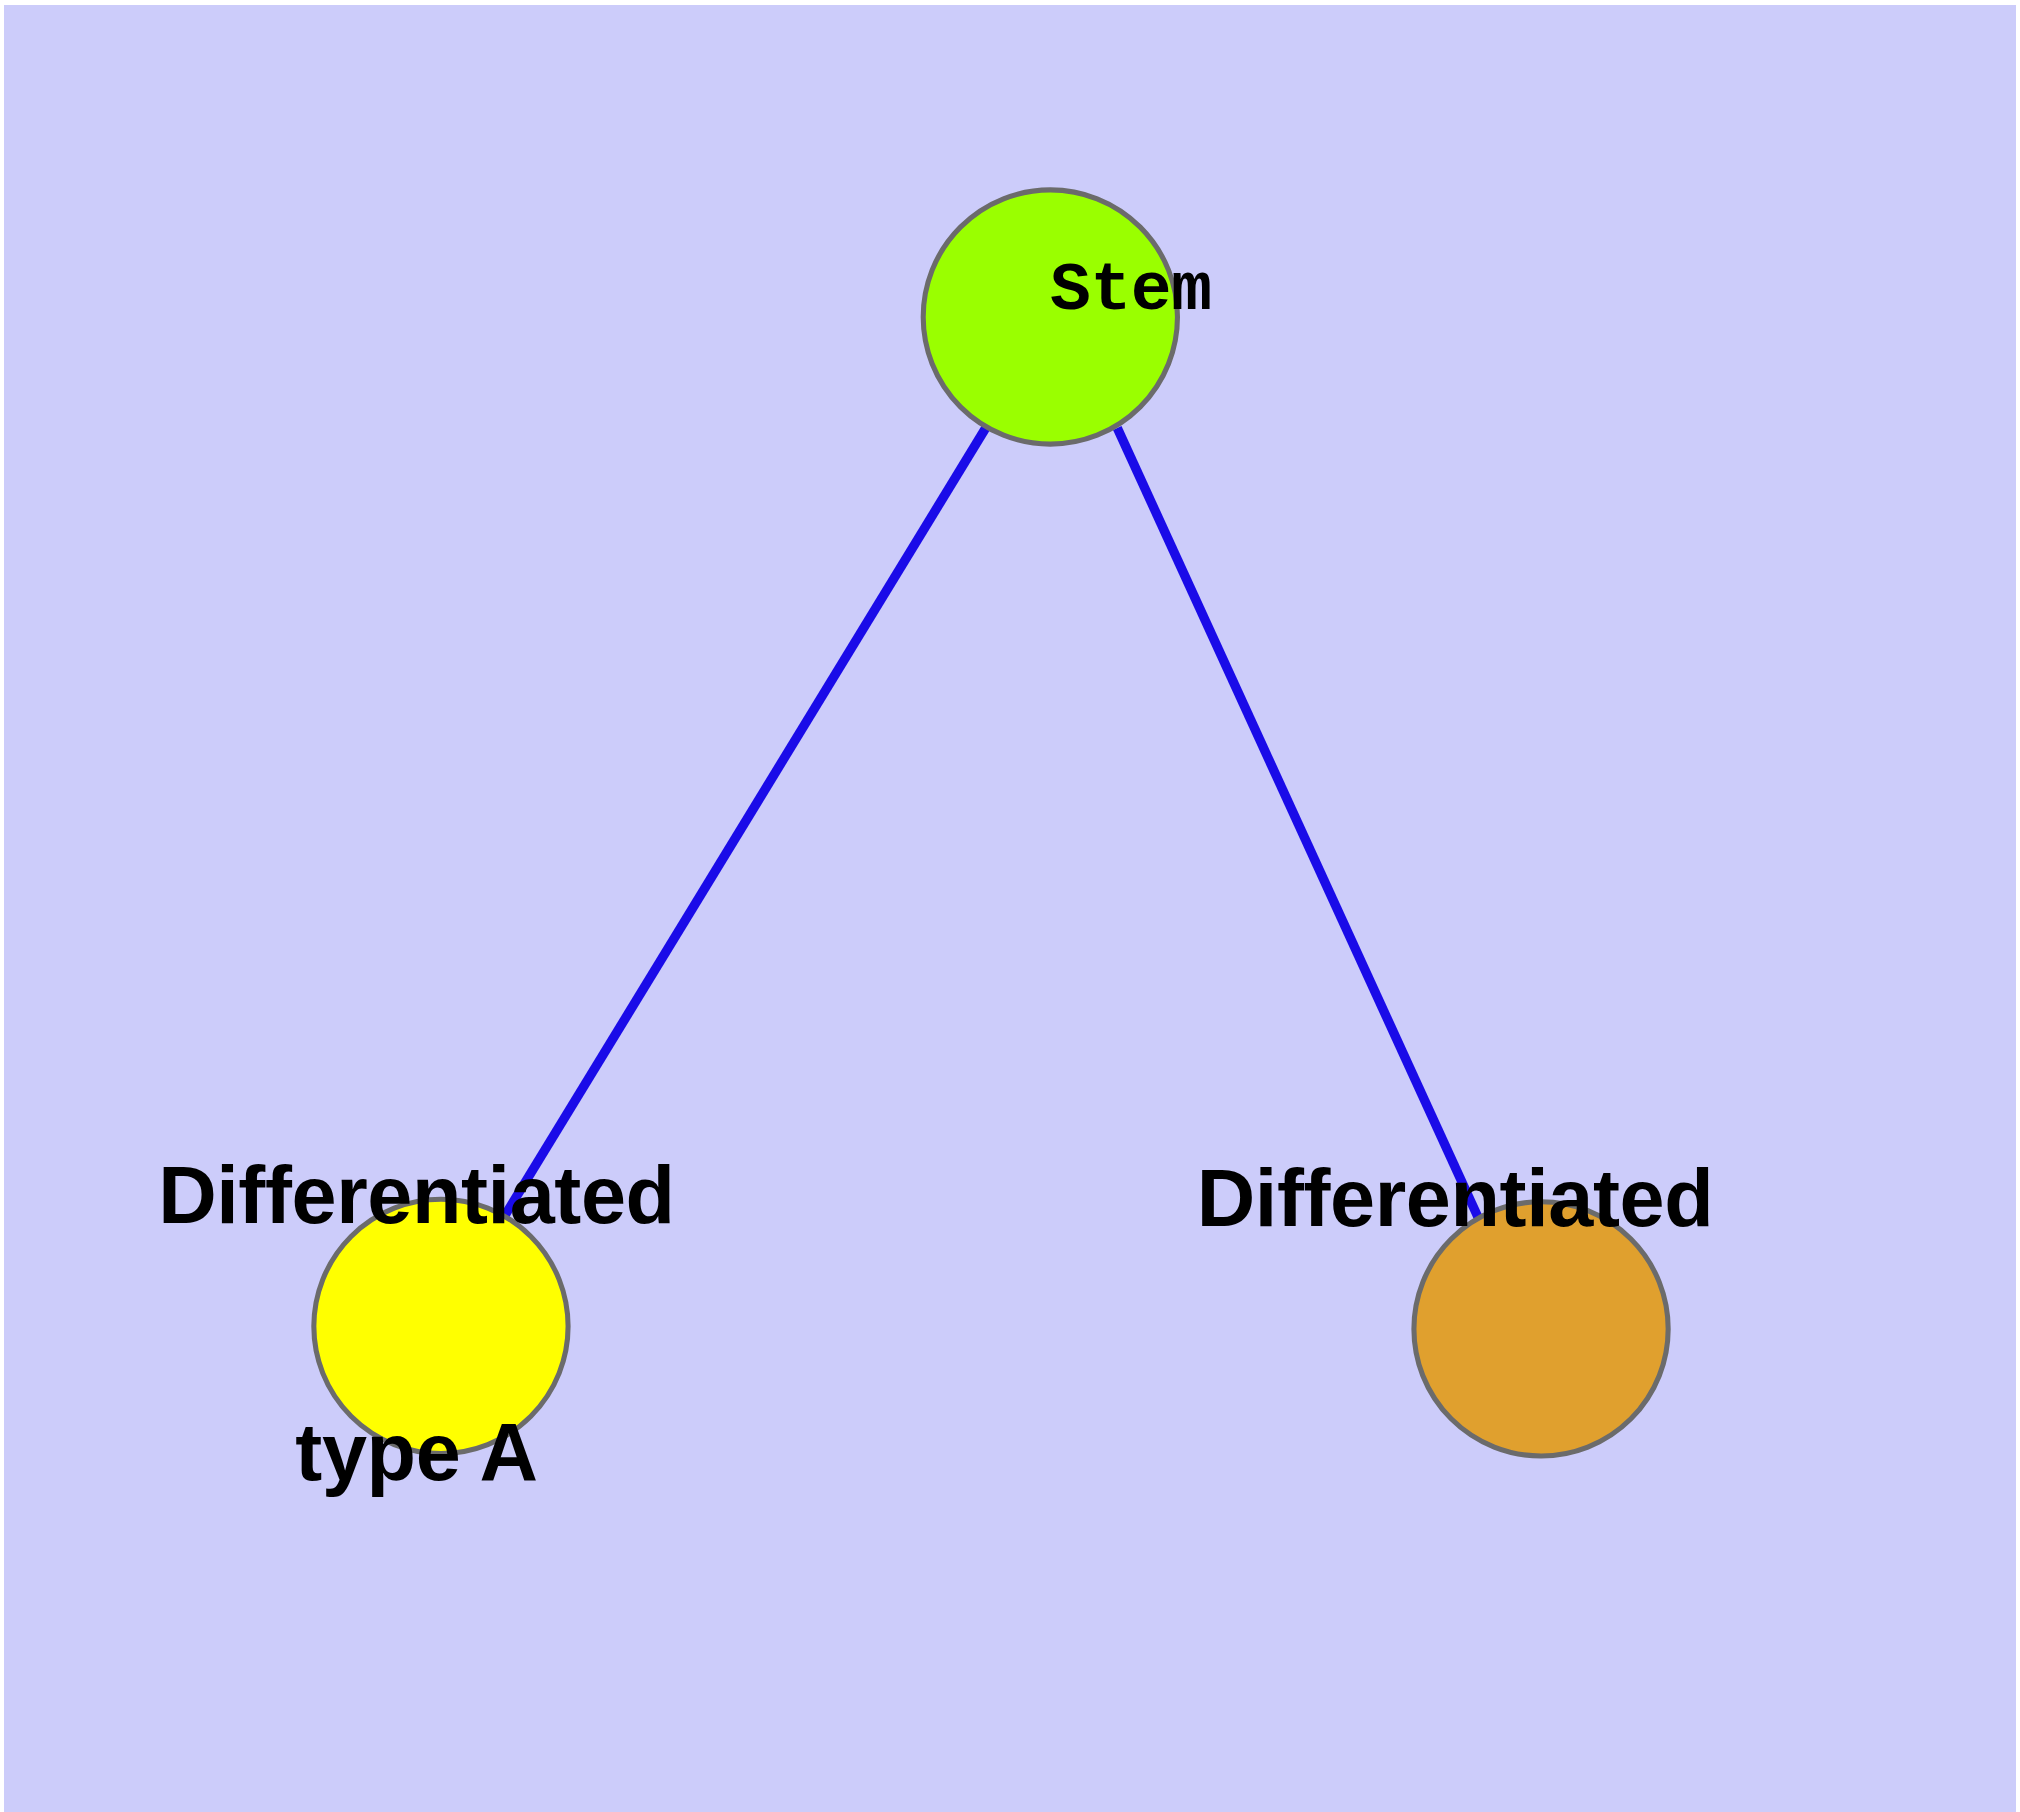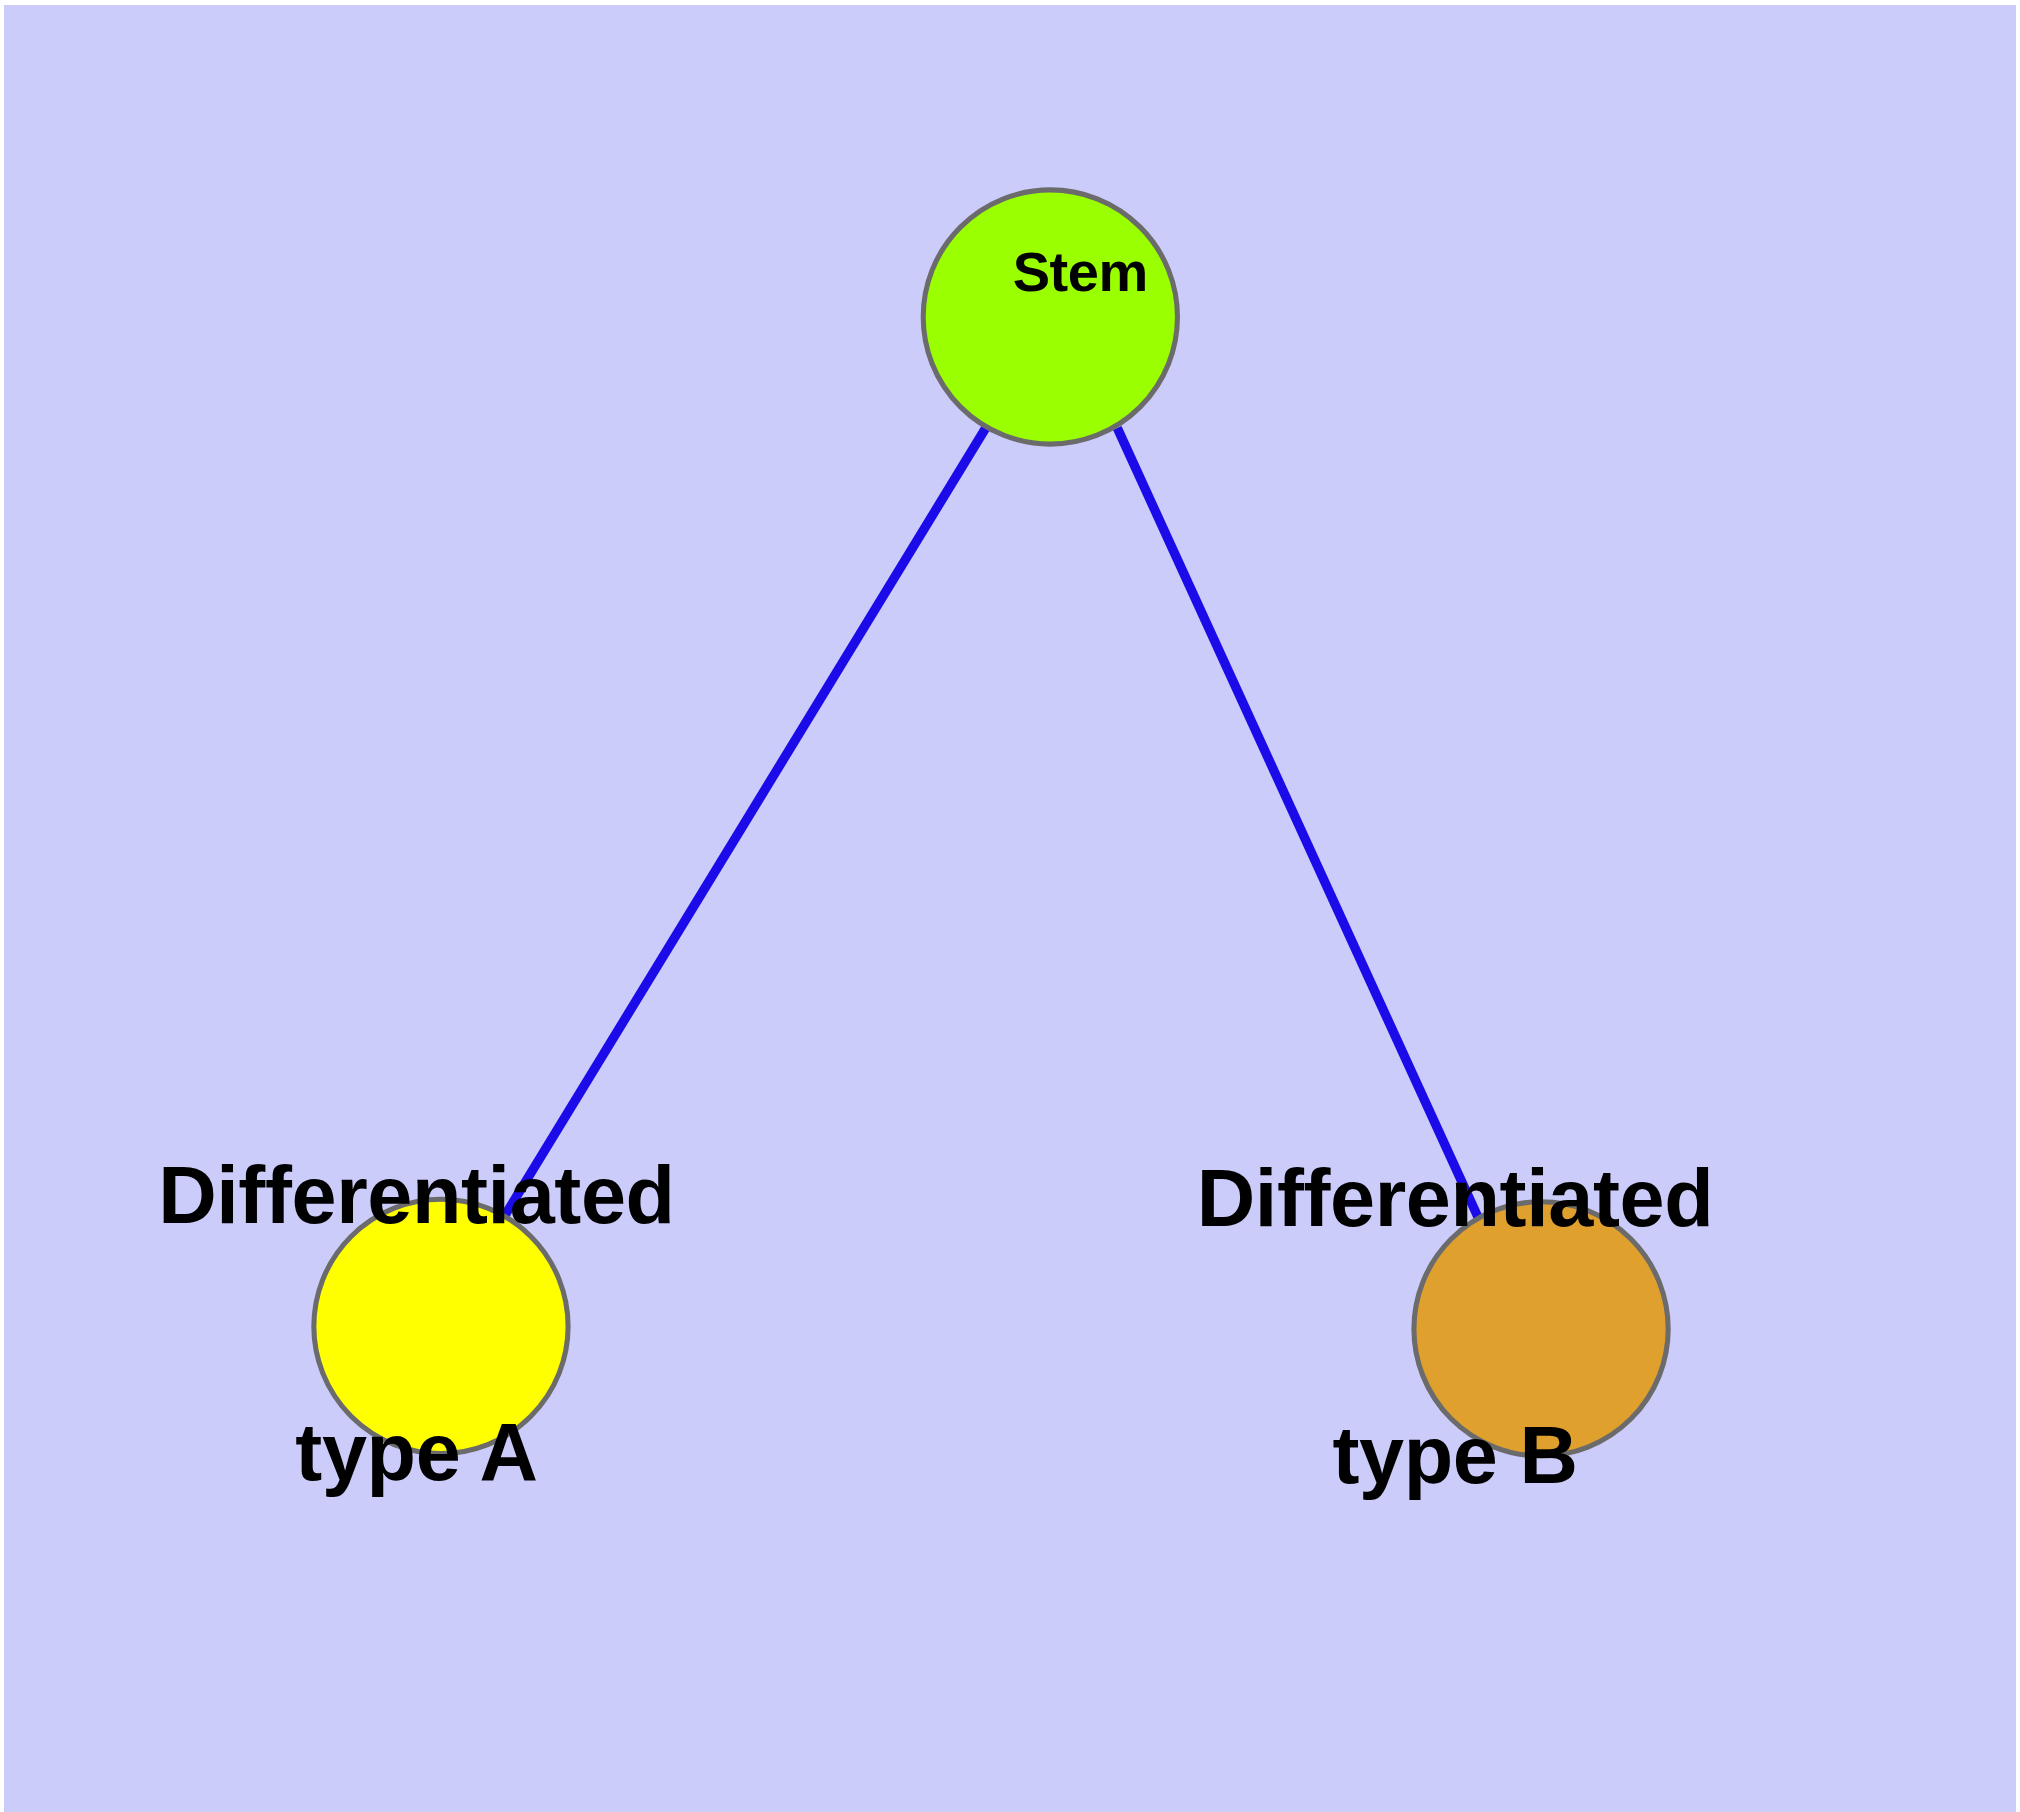--- a/index.html
+++ b/index.html
@@ -39,21 +39,22 @@
     position: absolute;
     text-align: center;
     font-weight: bold;
     color: #000000;
     line-height: 1.06;
     white-space: pre;
     letter-spacing: -0.4px;
     pointer-events: none;
   }
   .label-stem {
-    font-size: 56px;
+    font-size: 68px;
+    font-family: Liberation Mono, monospace;
   }
   .label-two-line {
     font-size: 81px;
   }
 </style>
 </head>
 <body>
 
 <div id="canvas">
 
@@ -77,17 +78,16 @@
     <span>Stem</span>
   </div>
 
   <div class="node-label label-two-line" style="left: -7.6px; top: 981px; width: 848px;">
     <div>Differentiated</div>
     <div>type A</div>
   </div>
 
   <div class="node-label label-two-line" style="left: 1031px; top: 984px; width: 848px;">
     <div>Differentiated</div>
-    <div>type B</div>
   </div>
 
 </div>
 
 
 </body></html>

